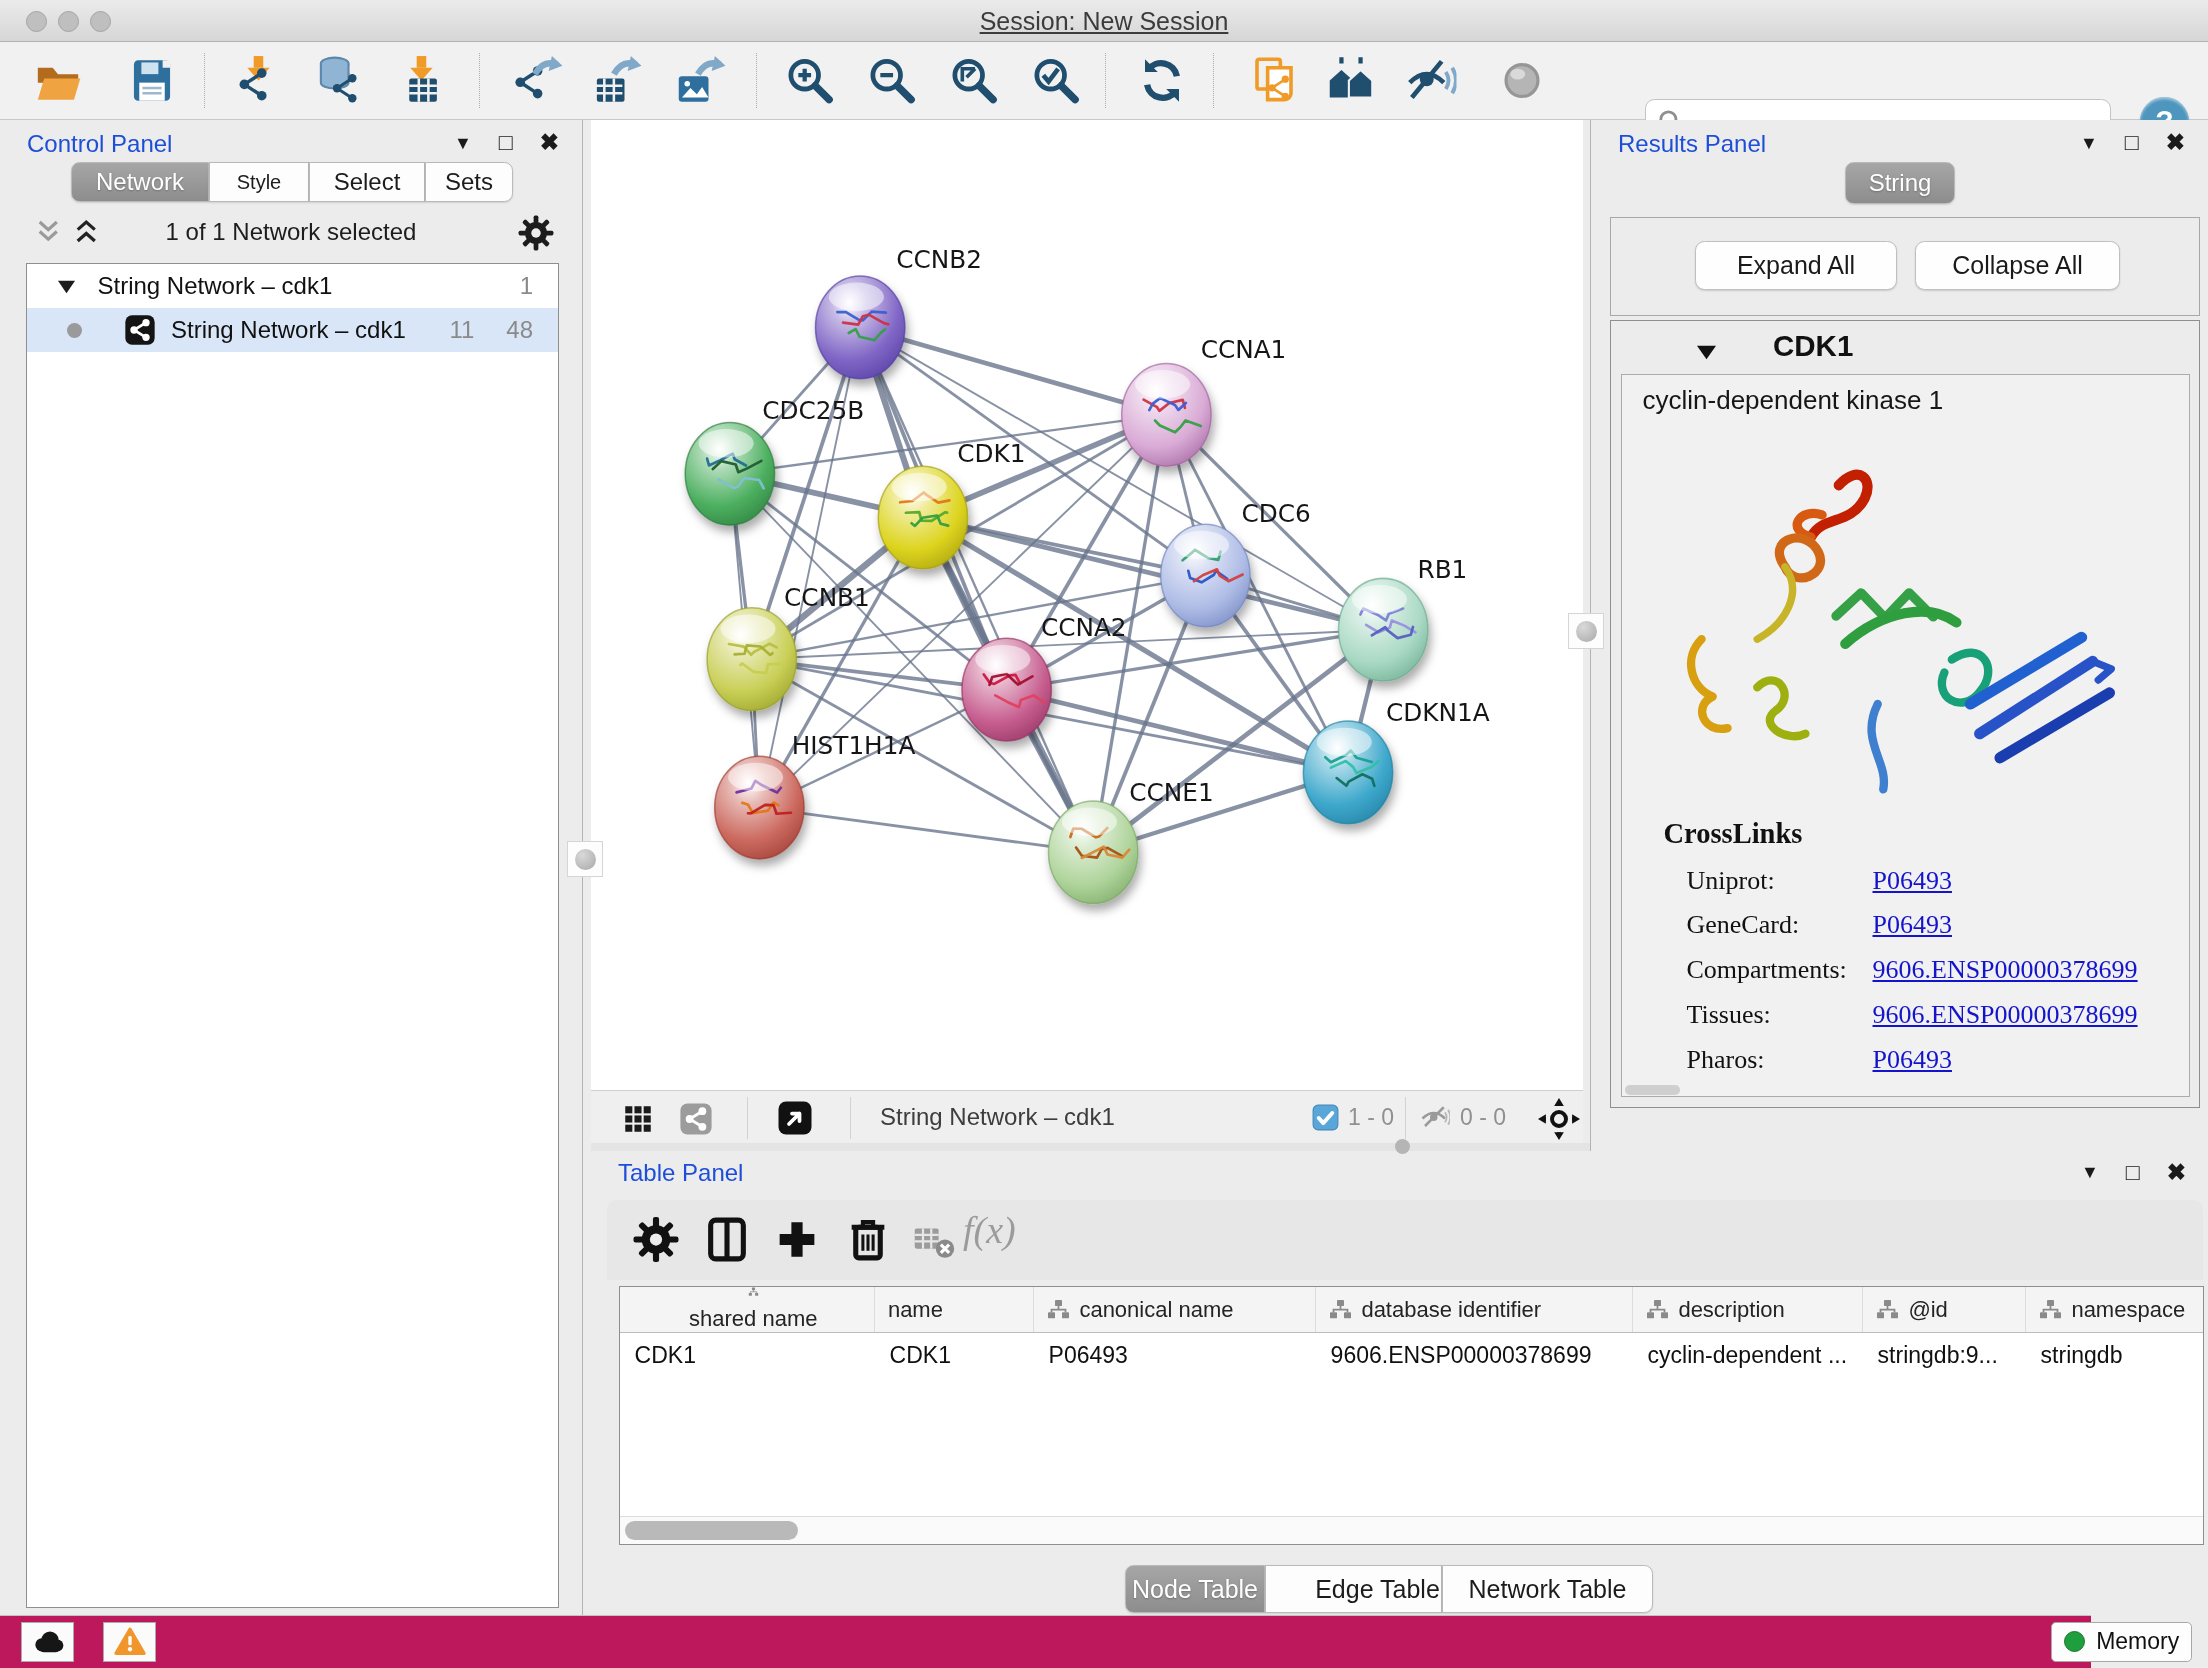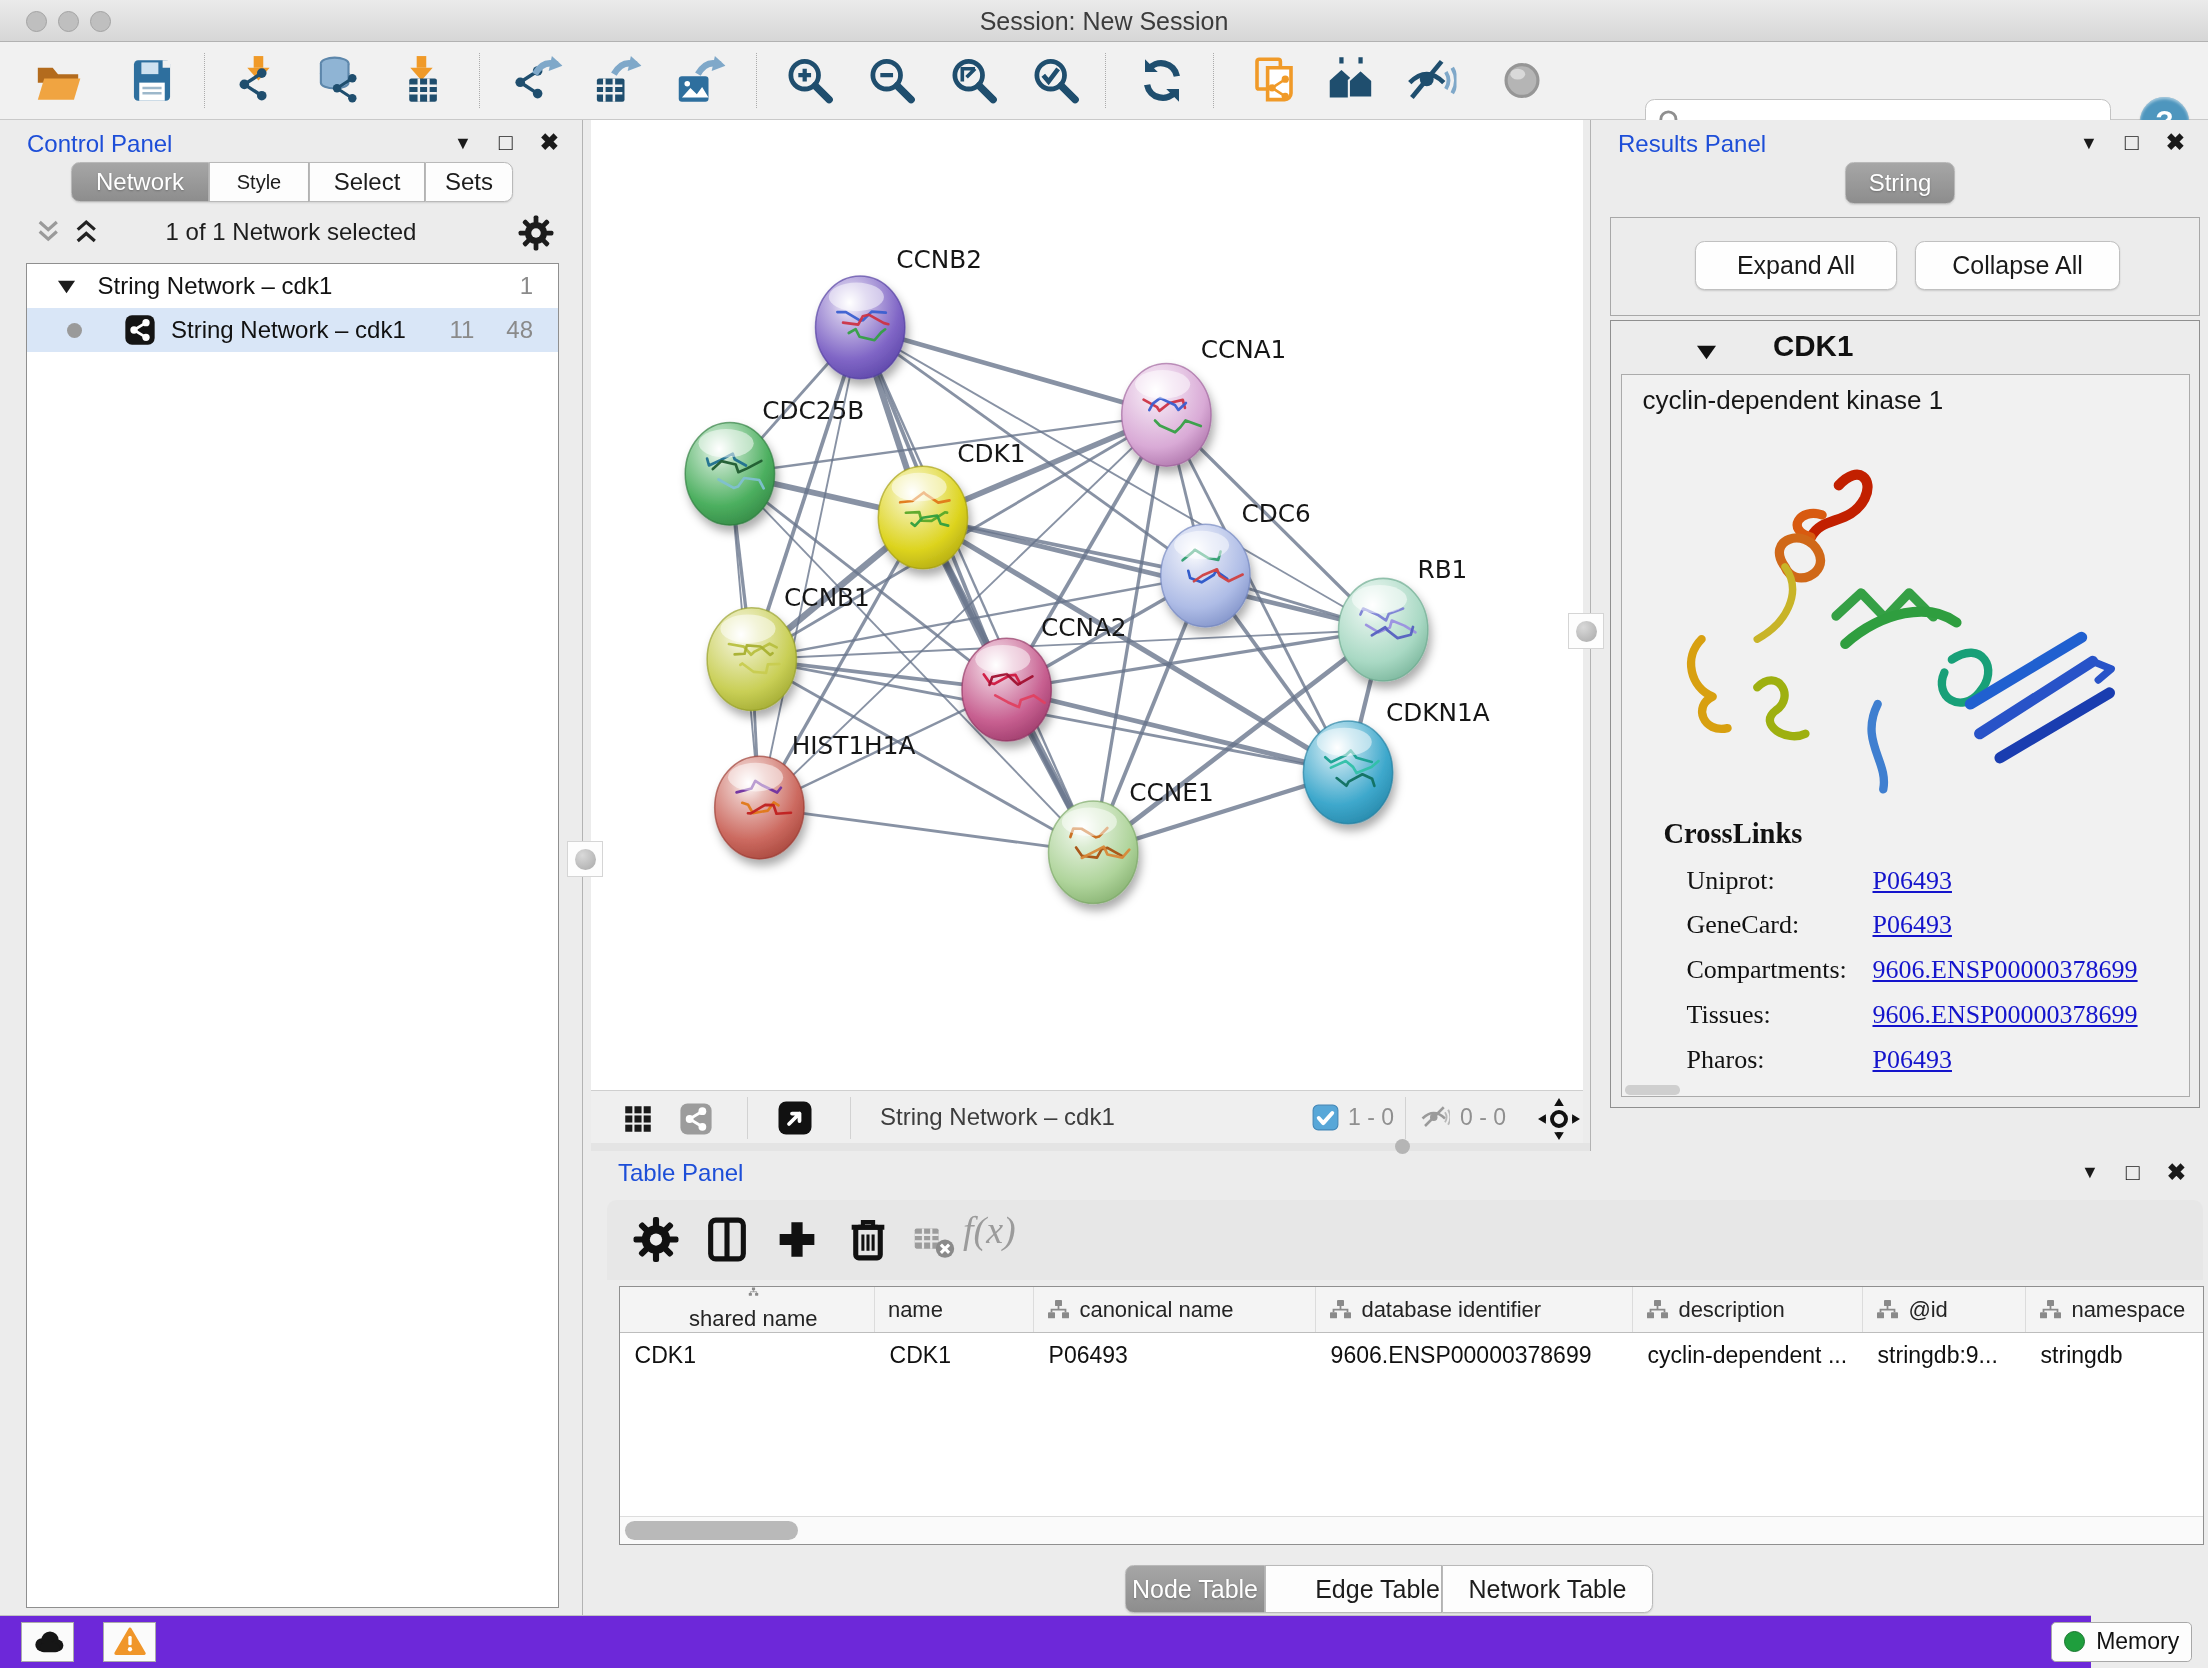--- a/index.html
+++ b/index.html
@@ -3,21 +3,21 @@
 <meta charset="utf-8">
 <style>
   *{margin:0;padding:0;box-sizing:border-box;}
   html,body{background:#d8d8d8;}
   body{font-family:"Liberation Sans",sans-serif;}
   .app{position:relative;width:2208px;height:1668px;background:#ececec;overflow:hidden;}
   .abs{position:absolute;}
   
   .titlebar{position:absolute;left:0;top:0;width:2208px;height:42px;background:linear-gradient(#ebebeb,#d6d6d6);border-bottom:1px solid #b2b2b2;}
   .traffic{position:absolute;top:10.5px;width:21px;height:21px;border-radius:50%;background:#bfbfbf;border:1px solid #a3a3a3;cursor:pointer;}
-  .title-text{position:absolute;top:6.7px;left:0;width:100%;text-align:center;font-size:25px;color:#3c3c3c;}
+  .title-text{position:absolute;top:6.7px;left:0;width:100%;text-align:center;font-size:25px;color:#3c3c3c;text-decoration:underline;}
   
   .toolbar{position:absolute;left:0;top:42px;width:2208px;height:78px;background:#f1f1f1;border-bottom:1.9px solid #c9c9c9;}
   .tb-icon{position:absolute;top:13.3px;width:51px;height:51px;transform:translateX(-50%);cursor:pointer;}
   .tb-sep{position:absolute;top:11.4px;height:55px;border-left:1.9px dotted #ababab;}
   .search-box{position:absolute;left:1645px;top:57px;width:466px;height:46px;background:#fff;border:1.9px solid #c3c3c3;border-radius:9.5px;display:flex;align-items:center;padding:0 11.4px;gap:7.6px;}
   .search-box input{flex:1;border:none;outline:none;font-size:23px;background:transparent;font-family:inherit;}
   .help-btn{position:absolute;left:2140px;top:55px;width:49px;height:49px;border-radius:50%;background:#4e96be;color:#fff;font-size:30px;font-weight:bold;text-align:center;line-height:48px;cursor:pointer;box-shadow:inset 0 1.9px 2.9px rgba(255,255,255,.5), 0 1px 1.9px rgba(0,0,0,.25);}
   
   .panel-title{font-size:24px;color:#1d4ed8;text-align:center;}
   .win-controls{position:absolute;display:flex;gap:27px;align-items:center;color:#1a1a1a;}
@@ -55,21 +55,21 @@
   .tp-toolbar{position:absolute;left:16px;top:49px;width:1596px;height:80px;background:#e7e7e7;border-radius:9.5px 9.5px 0 0;}
   .tp-icon{position:absolute;top:15px;width:49px;height:49px;transform:translateX(-50%);cursor:pointer;}
   .node-table{position:absolute;left:27.6px;top:135px;width:1585px;height:259px;background:#fff;border:1.9px solid #8f8f8f;overflow:hidden;}
   .nt-header{display:flex;height:46px;background:#f4f4f4;border-bottom:1.9px solid #bdbdbd;}
   .nt-hcell{display:flex;align-items:center;gap:9.5px;padding-left:13.3px;font-size:22px;color:#242424;border-right:1.9px solid #dcdcdc;overflow:hidden;white-space:nowrap;flex:none;cursor:pointer;}
   .nt-row{display:flex;height:44px;cursor:pointer;}
   .nt-cell{display:flex;align-items:center;padding-left:15px;font-size:23px;color:#101010;overflow:hidden;white-space:nowrap;flex:none;}
   .nt-hscroll{position:absolute;left:0;bottom:0;width:100%;height:28.5px;background:#fafafa;border-top:1px solid #ddd;}
   .nt-thumb{position:absolute;left:5.7px;top:4.8px;width:173px;height:19px;border-radius:9.5px;background:#b9b9b9;cursor:pointer;}
   
-  .status-bar{position:absolute;left:0;top:1615px;width:2091px;height:53px;background:#6d28d9;border-top:1.9px solid #c2c2c2;}
+  .status-bar{position:absolute;left:0;top:1615px;width:2091px;height:53px;background:#be185d;border-top:1.9px solid #c2c2c2;}
   .sb-btn{position:absolute;top:5.7px;height:40px;background:#fbfbfb;border:1.9px solid #ababab;display:flex;align-items:center;justify-content:center;cursor:pointer;}
   .memory-btn{position:absolute;left:2051px;top:5.7px;width:141px;height:40px;background:#fdfdfd;border:1.9px solid #a8a8a8;border-radius:4.8px;display:flex;align-items:center;justify-content:center;gap:11.4px;font-size:23px;color:#111;cursor:pointer;}
   .mem-dot{width:21px;height:21px;border-radius:50%;}
   
   .handle{position:absolute;width:36px;height:36px;background:#fdfdfd;border:1px solid #d5d5d5;display:flex;align-items:center;justify-content:center;cursor:col-resize;}
   .handle i{width:21px;height:21px;border-radius:50%;background:radial-gradient(circle at 35% 30%,#d9d9d9,#a8a8a8);display:block;}
   .dot-handle{position:absolute;width:15px;height:15px;border-radius:50%;background:#b5b5b5;cursor:row-resize;}
   svg{display:block;}
 </style>
 </head>

